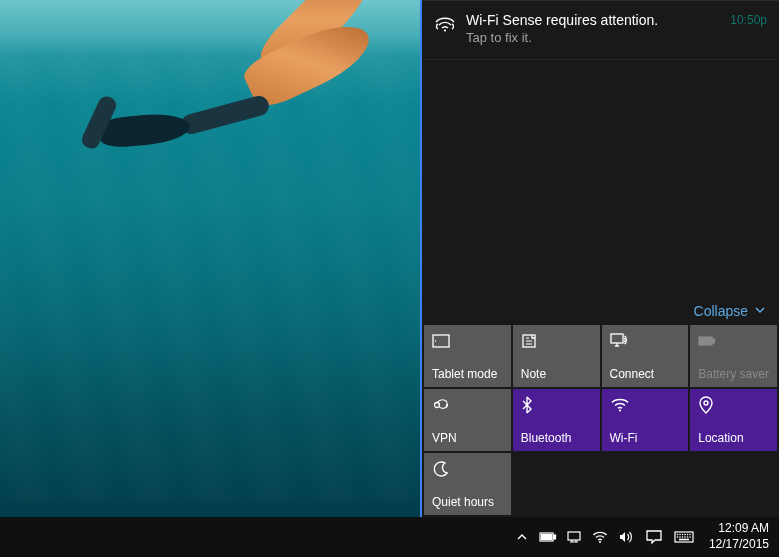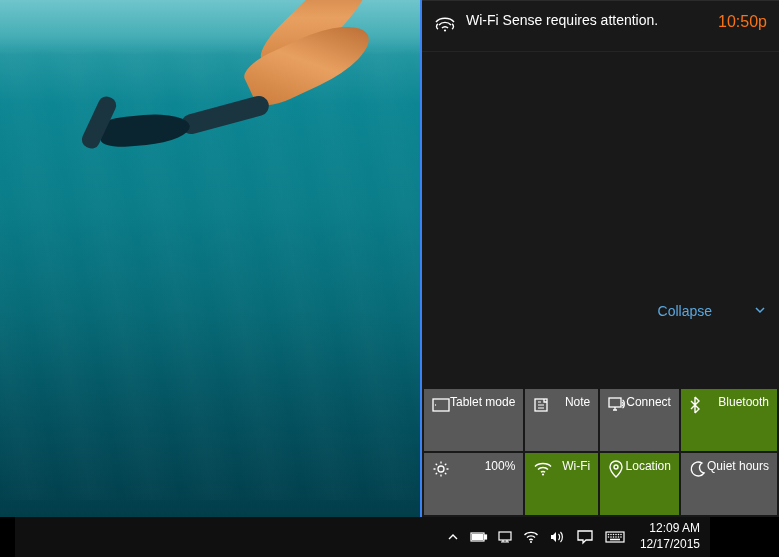--- a/index.html
+++ b/index.html
@@ -51,51 +51,50 @@
       background: rgba(28, 28, 28, 0.9); border-left: 2px solid #3b82f6;
     }
     .notification {
       display: flex; padding: 10px 12px 14px 12px; border-bottom: 1px solid rgba(255,255,255,0.05);
       border-top: 1px solid rgba(255,255,255,0.08);
     }
     .notif-icon { width: 28px; flex-shrink: 0; color: #fff; padding-top: 4px; }
     .notif-body { flex: 1; padding-left: 4px; }
     .notif-title { color: #fff; font-size: 14px; line-height: 1.3; }
     .notif-sub { color: #a0a0a0; font-size: 13px; margin-top: 1px; }
-    .notif-time { color: #f97316; font-size: 16px; padding-top: 2px; }
+    .notif-time { color: #0f766e; font-size: 12px; padding-top: 2px; }
 
     .collapse-row {
       position: absolute; bottom: 198px; right: 12px;
       color: #5aa8e0; font-size: 14px; display: flex; 
       cursor: pointer;
-      gap: 36px;
     }
     .collapse-row svg { margin-left: 5px; }
 
     .quick-actions {
       position: absolute; bottom: 0; left: 0; right: 0;
       display: grid; grid-template-columns: repeat(4, 1fr);
       gap: 2px; padding: 2px;
     }
     .qa-tile {
       height: 62px; padding: 6px 8px;
-      display: flex; flex-direction: row; justify-content: space-between;
+      display: flex; flex-direction: column; justify-content: space-between;
       color: #fff; font-size: 12px; cursor: pointer;
       background: #595959;
     }
-    .qa-tile.active { background: #4d7c0f; }
+    .qa-tile.active { background: #4c1d95; }
     .qa-tile.disabled { color: #8a8a8a; }
     .qa-tile.disabled svg { stroke: #8a8a8a; fill: #8a8a8a; }
     .qa-icon { height: 20px; display: flex; align-items: center; }
     .qa-label { white-space: nowrap; overflow: hidden; }
 
     .taskbar {
-      position: absolute; left: 0; bottom: 0; width: 695px; height: 40px;
+      position: absolute; left: 0; bottom: 0; width: 779px; height: 40px;
       background: #101010; display: flex; justify-content: flex-end; align-items: center;
-      color: #fff; font-size: 11px; margin-left: 15px;
+      color: #fff; font-size: 11px;
     }
     .tray { display: flex; align-items: center; height: 100%; }
     .tray-item {
       width: 26px; height: 100%; display: flex; align-items: center; justify-content: center;
       cursor: pointer;
     }
     .tray-item.wide { width: 30px; }
     .clock { text-align: right; padding: 0 10px; line-height: 1.3; cursor: pointer; font-size: 12px; }
   </style>
 </head>
@@ -121,20 +120,21 @@
         <path d="M2 7 C6 2 16 2 20 7"></path>
         <path d="M5 10 C8 6.5 14 6.5 17 10"></path>
         <path d="M8 13 C9.5 11.3 12.5 11.3 14 13"></path>
         <circle cx="11" cy="15.5" r="1.1" fill="#fff" stroke="none"></circle>
         <path d="M4 9 C2 10 2 13 4 14 L4 14"></path>
         <path d="M18 9 C20 10 20 13 18 14"></path>
       </svg>
     </div>
     <div class="notif-body">
       <div class="notif-title">Wi-Fi Sense requires attention.</div>
+      <div class="notif-sub">Tap to fix it.</div>
     </div>
     <div class="notif-time">10:50p</div>
   </div>
 
   <div class="collapse-row">
     <span>Collapse</span>
     <svg width="14" height="14" viewBox="0 0 14 14" fill="none" stroke="#5aa8e0" stroke-width="1.5">
       <path d="M3 5 L7 9 L11 5"></path>
     </svg>
   </div>
@@ -162,36 +162,45 @@
       <div class="qa-tile">
         <div class="qa-icon">
           <svg width="18" height="16" viewBox="0 0 18 16" fill="none" stroke="#fff" stroke-width="1.3">
             <rect x="1" y="1" width="12" height="9"></rect>
             <path d="M5 13 L9 13 M7 10 L7 13"></path>
             <path d="M14 5 C15.5 5.5 15.5 8.5 14 9 M14.5 3 C17 4 17 10 14.5 11" stroke-width="1.1"></path>
           </svg>
         </div>
         <div class="qa-label">Connect</div>
       </div>
+      <div class="qa-tile disabled">
+        <div class="qa-icon">
+          <svg width="18" height="12" viewBox="0 0 18 12" fill="none" stroke="currentColor" stroke-width="1.2">
+            <rect x="1" y="2" width="13" height="8"></rect>
+            <rect x="14.5" y="4" width="2" height="4" fill="currentColor"></rect>
+          </svg>
+        </div>
+        <div class="qa-label">Battery saver</div>
+      </div>
+      <div class="qa-tile">
+        <div class="qa-icon">
+          <svg width="20" height="14" viewBox="0 0 20 14" fill="none" stroke="#fff" stroke-width="1.3">
+            <circle cx="5" cy="7" r="2.5"></circle>
+            <path d="M5 4.5 C10 -1 18 3 14 8 M7 8.5 C10 12 16 10 15.5 6" stroke-width="1.1"></path>
+          </svg>
+        </div>
+        <div class="qa-label">VPN</div>
+      </div>
       <div class="qa-tile active">
         <div class="qa-icon">
           <svg width="12" height="18" viewBox="0 0 12 18" fill="none" stroke="#fff" stroke-width="1.4">
             <path d="M6 1 L6 17 M6 1 L10 5 L2 13 M6 17 L10 13 L2 5"></path>
           </svg>
         </div>
         <div class="qa-label">Bluetooth</div>
-      </div>
-      <div class="qa-tile">
-        <div class="qa-icon">
-          <svg width="18" height="18" viewBox="0 0 18 18" fill="none" stroke="#fff" stroke-width="1.3">
-            <circle cx="9" cy="9" r="3"></circle>
-            <path d="M9 1.5 L9 3.5 M9 14.5 L9 16.5 M1.5 9 L3.5 9 M14.5 9 L16.5 9 M3.7 3.7 L5.1 5.1 M12.9 12.9 L14.3 14.3 M3.7 14.3 L5.1 12.9 M12.9 5.1 L14.3 3.7"></path>
-          </svg>
-        </div>
-        <div class="qa-label">100%</div>
       </div>
       <div class="qa-tile active">
         <div class="qa-icon">
           <svg width="20" height="16" viewBox="0 0 20 16" fill="none" stroke="#fff" stroke-width="1.4">
             <path d="M2 5.5 C5.5 1.5 14.5 1.5 18 5.5"></path>
             <path d="M5 8.5 C7.5 5.8 12.5 5.8 15 8.5"></path>
             <path d="M8 11.3 C9 10.2 11 10.2 12 11.3"></path>
             <circle cx="10" cy="13.5" r="1.1" fill="#fff" stroke="none"></circle>
           </svg>
         </div>

